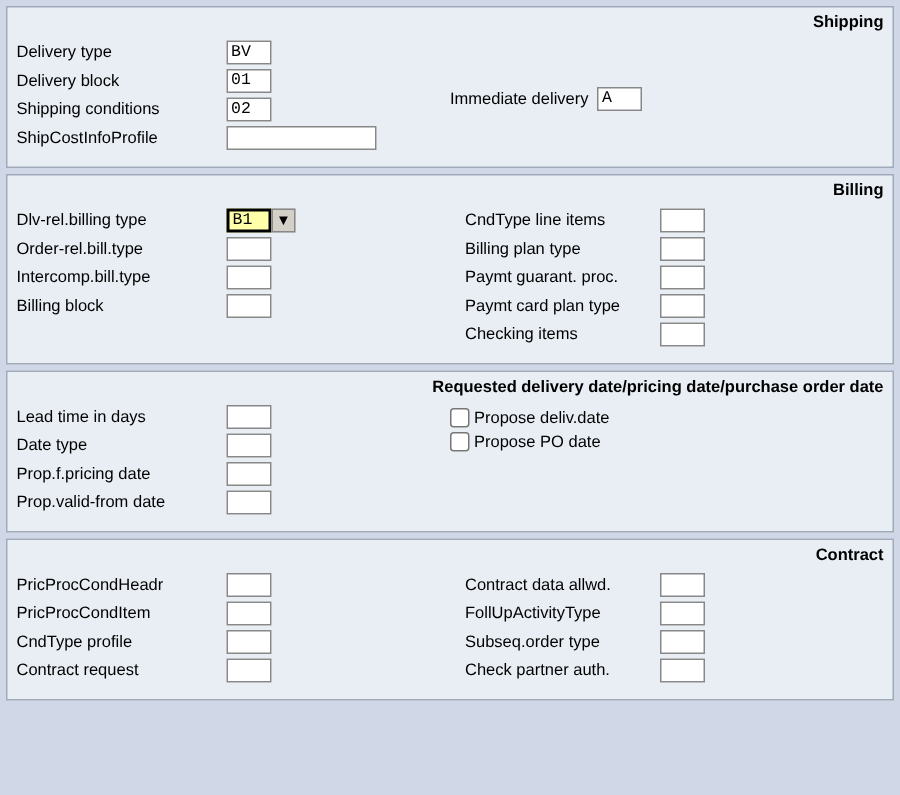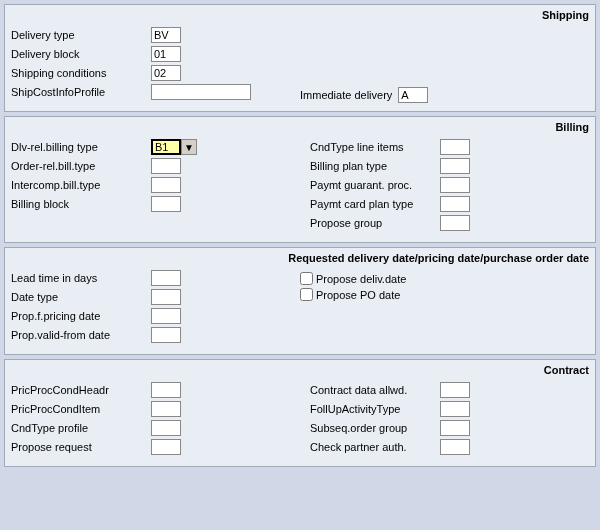--- a/index.html
+++ b/index.html
@@ -27,21 +27,21 @@
       border: 1px solid #888;
       background: #fff;
       height: 16px;
       font-size: 11px;
       padding: 0 2px;
     }
     .input-field.highlight {
       background: #ffffaa;
       border: 2px solid #000;
     }
-    .input-small { width: 30px; }
+    .input-small { width: 30px; font-family: Liberation Mono, monospace; }
     .input-large { width: 100px; }
     .two-col {
       display: flex;
       width: 100%;
     }
     .col-left {
       flex: 1;
     }
     .col-right {
       flex: 1;
@@ -99,21 +99,21 @@
       </div>
       <div class="field-row">
         <span class="field-label">Shipping conditions</span>
         <input class="input-field input-small" value="02" readonly="" style="">
       </div>
       <div class="field-row">
         <span class="field-label">ShipCostInfoProfile</span>
         <input class="input-field input-large" value="" readonly="" style="">
       </div>
     </div>
-    <div class="col-right" style="display:flex;align-items:flex-end;padding-top:2px;">
+    <div class="col-right" style="display:flex;align-items:center;padding-top:2px;">
       <div style="display:flex;align-items:center;gap:6px;">
         <span style="white-space:nowrap;">Immediate delivery</span>
         <input class="input-field input-small" value="A" readonly="" style="">
       </div>
     </div>
   </div>
 </div>
 
 <div class="section">
   <div class="section-title">Billing</div>
@@ -148,21 +148,21 @@
       </div>
       <div class="field-row">
         <span class="field-label-right">Paymt guarant. proc.</span>
         <input class="input-field input-small" value="" readonly="" style="">
       </div>
       <div class="field-row">
         <span class="field-label-right">Paymt card plan type</span>
         <input class="input-field input-small" value="" readonly="" style="">
       </div>
       <div class="field-row">
-        <span class="field-label-right">Propose group</span>
+        <span class="field-label-right">Checking items</span>
         <input class="input-field input-small" value="" readonly="" style="">
       </div>
     </div>
   </div>
 </div>
 
 <div class="section">
   <div class="section-title">Requested delivery date/pricing date/purchase order date</div>
   <div class="two-col">
     <div class="col-left">
@@ -206,35 +206,35 @@
       </div>
       <div class="field-row">
         <span class="field-label">PricProcCondItem</span>
         <input class="input-field input-small" value="" readonly="" style="">
       </div>
       <div class="field-row">
         <span class="field-label">CndType profile</span>
         <input class="input-field input-small" value="" readonly="" style="">
       </div>
       <div class="field-row">
-        <span class="field-label">Propose request</span>
+        <span class="field-label">Contract request</span>
         <input class="input-field input-small" value="" readonly="" style="">
       </div>
     </div>
     <div class="col-right">
       <div class="field-row">
         <span class="field-label-right">Contract data allwd.</span>
         <input class="input-field input-small" value="" readonly="" style="">
       </div>
       <div class="field-row">
         <span class="field-label-right">FollUpActivityType</span>
         <input class="input-field input-small" value="" readonly="" style="">
       </div>
       <div class="field-row">
-        <span class="field-label-right">Subseq.order group</span>
+        <span class="field-label-right">Subseq.order type</span>
         <input class="input-field input-small" value="" readonly="" style="">
       </div>
       <div class="field-row">
         <span class="field-label-right">Check partner auth.</span>
         <input class="input-field input-small" value="" readonly="" style="">
       </div>
     </div>
   </div>
 </div>
 

